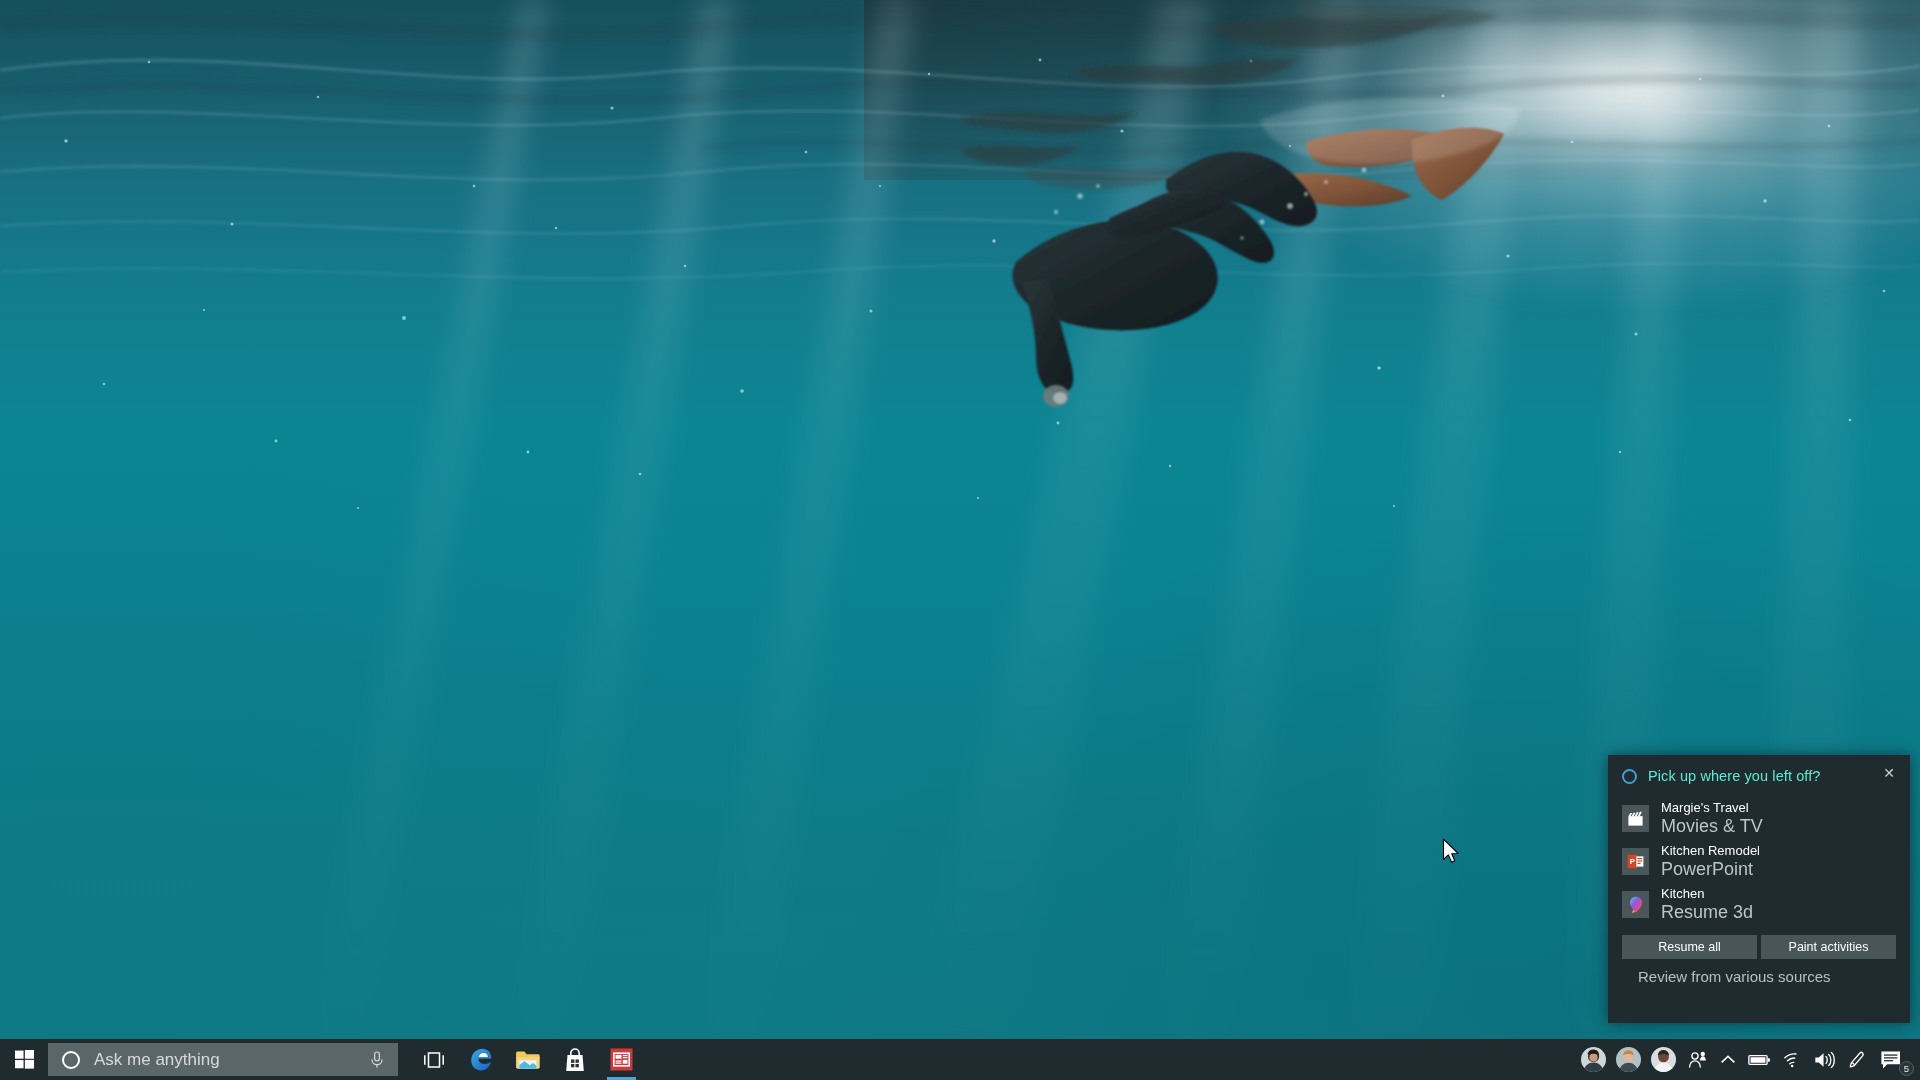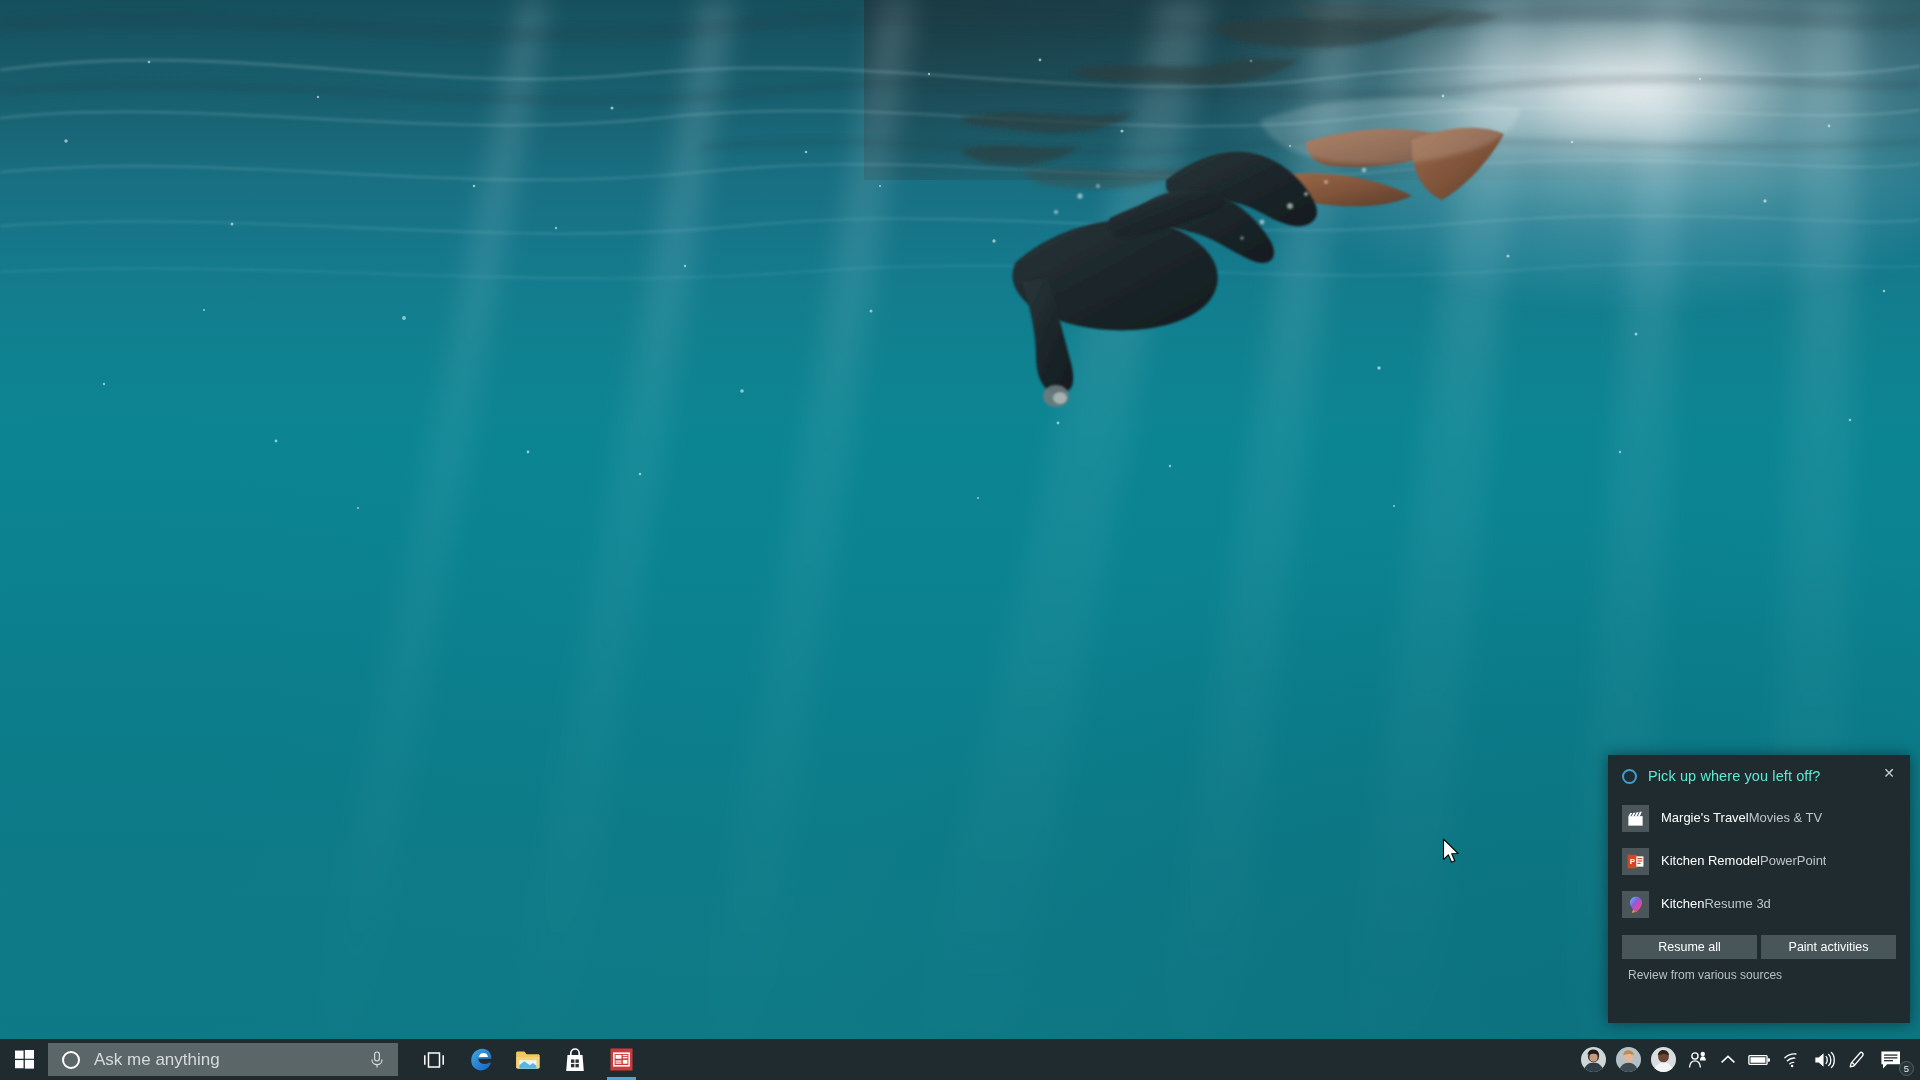--- a/index.html
+++ b/index.html
@@ -108,32 +108,32 @@
 
   .toast-list { padding:0 0 2px 0; }
   .toast-row {
     display:flex; align-items:center; height:43px; padding:0 14px; cursor:pointer;
   }
   .toast-row .row-icon {
     width:27px; height:27px; flex:none; margin-right:12px;
     background:#4a5659; display:flex; align-items:center; justify-content:center;
     position:relative;
   }
-  .toast-row .row-text { display:flex; flex-direction:row; line-height:1.12; overflow:hidden; }
+  .toast-row .row-text { display:flex; flex-direction:column; line-height:1.12; overflow:hidden; }
   .toast-row .row-title { font-size:13px; color:#ffffff; white-space:nowrap; }
-  .toast-row .row-sub { font-size:13px; color:#bcc5c7; white-space:nowrap; margin-top:0; }
+  .toast-row .row-sub { font-size:18px; color:#bcc5c7; white-space:nowrap; margin-top:0; }
 
   .toast-actions { display:flex; gap:4px; padding:7px 14px 0 14px; }
   .toast-actions button {
     flex:1; height:24px; border:none; cursor:pointer;
     background:#48565a; color:#fff; font-size:12.5px;
     font-family:"Liberation Sans", sans-serif;
   }
   .toast-foot {
-    padding:9px 14px 0 20px; font-size:12px; color:#b7c0c2;
+    padding:9px 14px 0 30px; font-size:15px; color:#b7c0c2;
   }
 
   
   #taskbar {
     position:absolute; left:0; bottom:0; width:1920px; height:41px;
     background:#1f2b2f; display:flex; align-items:center;
   }
   .tb-start {
     width:48px; height:41px; display:flex; align-items:center; justify-content:center;
     cursor:pointer;

